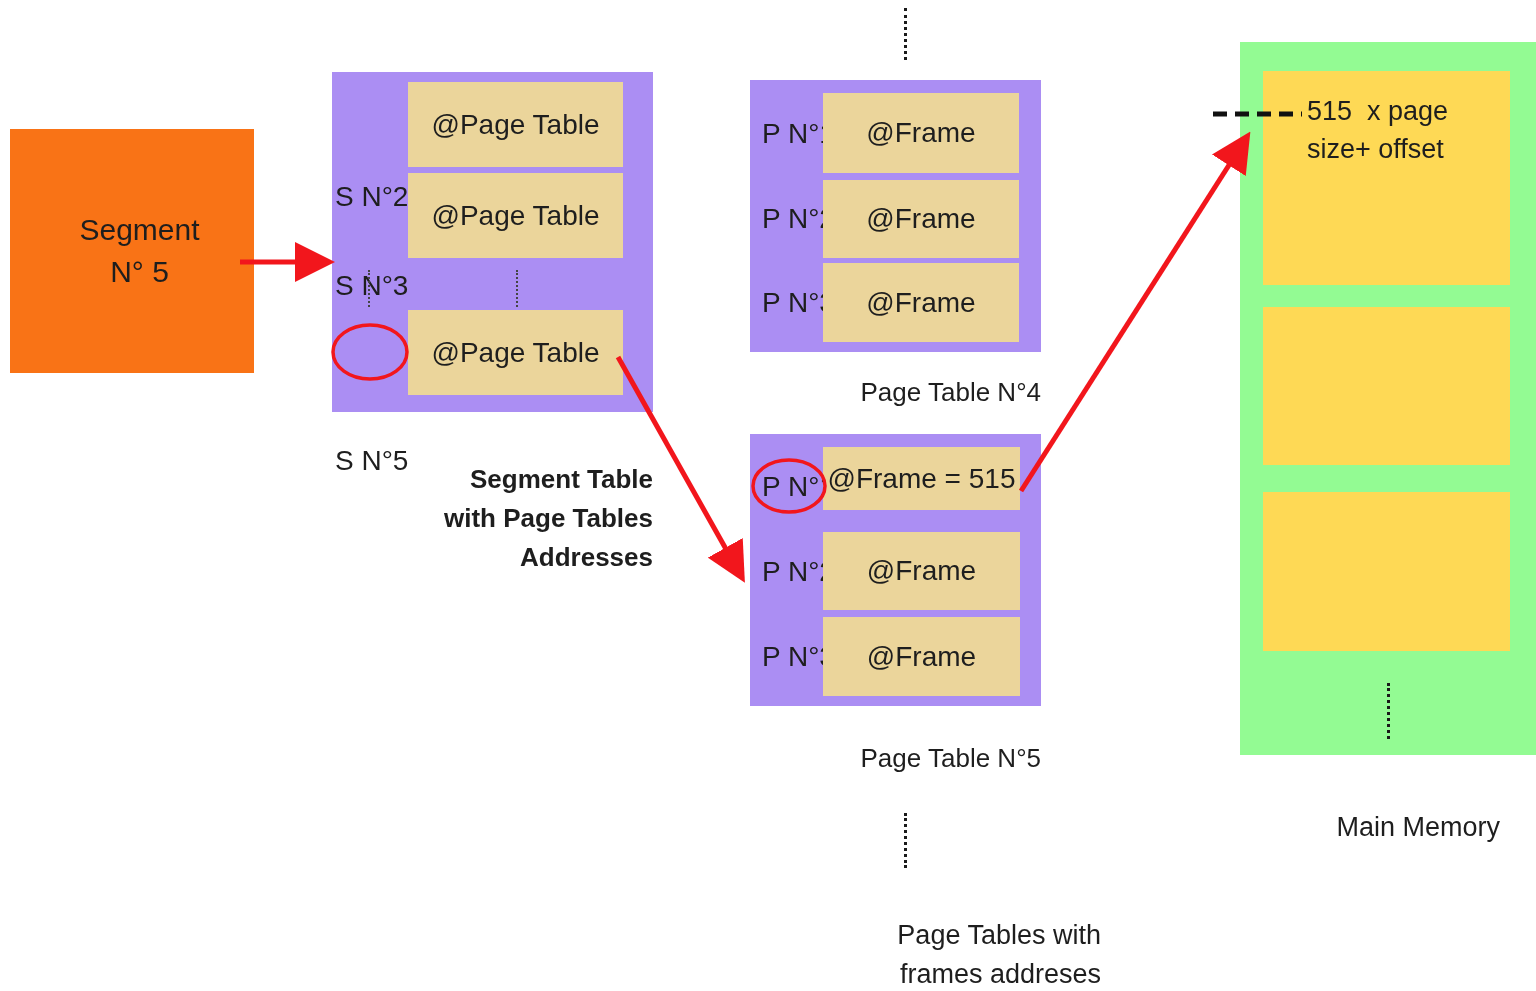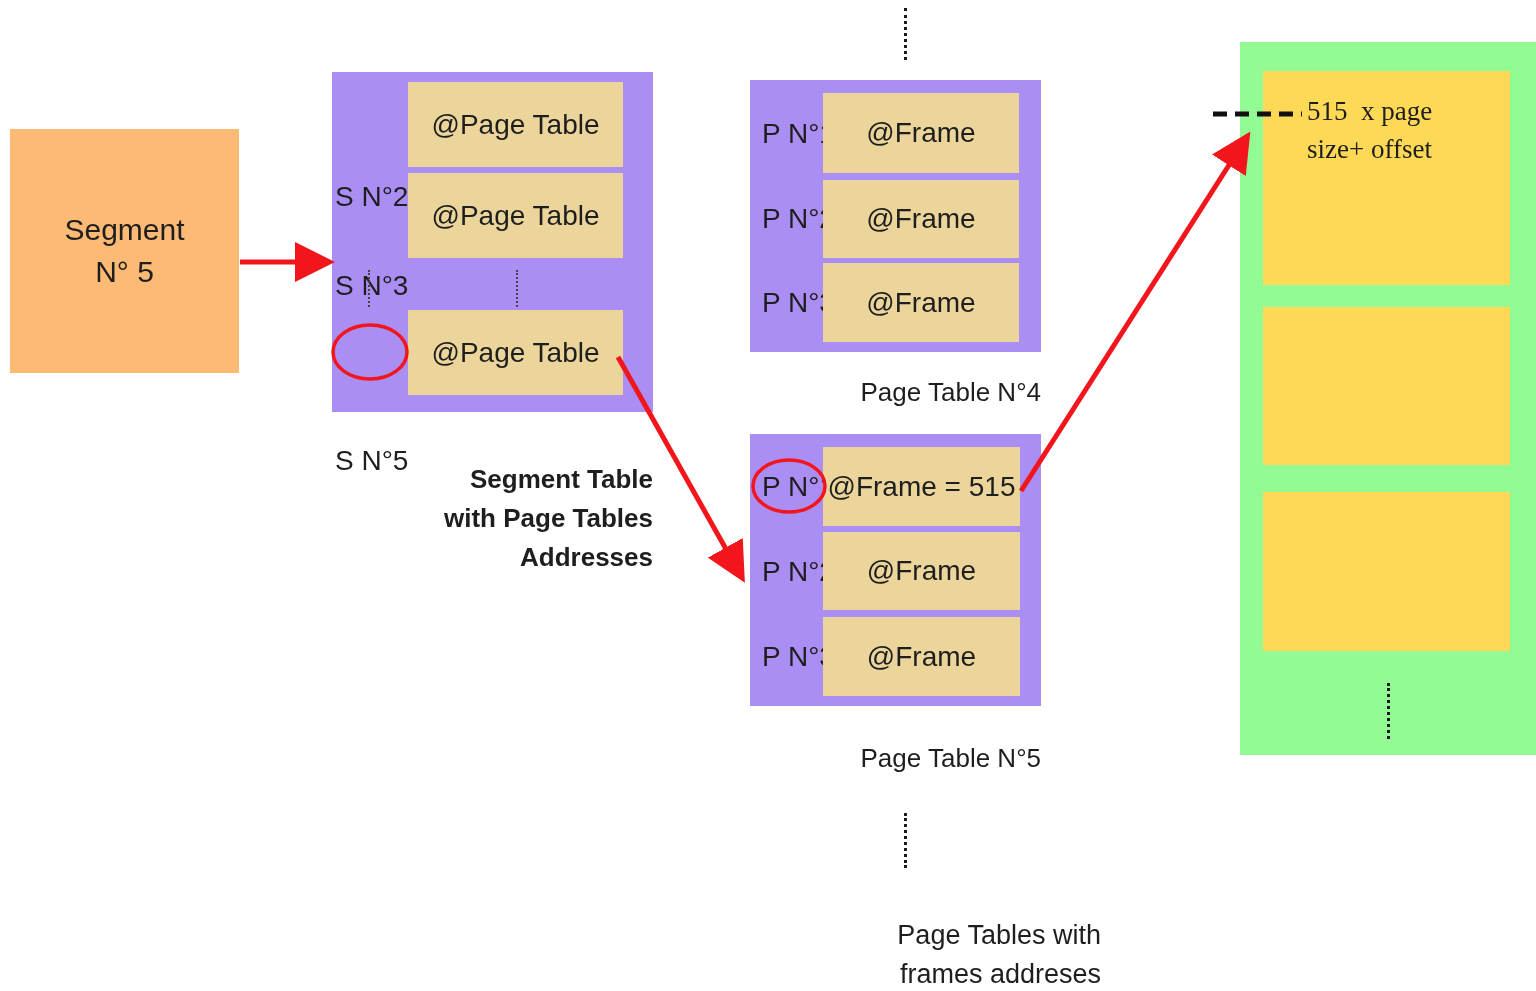--- a/index.html
+++ b/index.html
@@ -3,27 +3,27 @@
 <meta charset="utf-8">
 <style>
   html,body{margin:0;padding:0;background:#ffffff;}
   .canvas{
     position:relative;width:1536px;height:991px;overflow:hidden;
     font-family:"Liberation Sans","DejaVu Sans",sans-serif;
     color:#1e1e1e;background:#ffffff;
   }
   .abs{position:absolute;}
   .multiline{white-space:pre-line;}
-  .prewrap{white-space:pre-wrap;font-family:Liberation Serif, serif;}
+  .prewrap{white-space:pre-wrap;}
 
   
   .segment-box{
-    left:10px;top:129px;width:229px;height:244px;background:#fdba74;
+    left:10px;top:129px;width:229px;height:244px;background:#f97316;
     display:flex;align-items:center;justify-content:center;text-align:center;
-    font-size:30px;line-height:42px;
+    font-size:30px;line-height:42px;padding-left:15px;
   }
 
   
   .ptable{background:#ab8ef3;}
   .seg-table{left:332px;top:72px;width:321px;height:340px;}
   .pt4{left:750px;top:80px;width:291px;height:272px;}
   .pt5{left:750px;top:434px;width:291px;height:272px;}
 
   .row-key{
     position:absolute;font-size:28px;line-height:30px;white-space:nowrap;
@@ -86,21 +86,21 @@
     <div class="row-val" style="left:73px;top:13px;width:196px;height:80px;">@Frame</div>
     <span class="row-key" style="left:12px;top:124px;">P N°2</span>
     <div class="row-val" style="left:73px;top:100px;width:196px;height:78px;">@Frame</div>
     <span class="row-key" style="left:12px;top:208px;">P N°3</span>
     <div class="row-val" style="left:73px;top:183px;width:196px;height:79px;">@Frame</div>
   </div>
   <div class="caption" style="left:750px;top:373px;width:291px;">Page Table N°4</div>
 
   <div class="abs ptable pt5">
     <span class="row-key" style="left:12px;top:38px;">P N°1</span>
-    <div class="row-val" style="left:73px;top:13px;width:197px;height:79px;">@Frame = 515</div>
+    <div class="row-val" style="left:73px;top:13px;width:197px;height:63px;">@Frame = 515</div>
     <span class="row-key" style="left:12px;top:123px;">P N°2</span>
     <div class="row-val" style="left:73px;top:98px;width:197px;height:78px;">@Frame</div>
     <span class="row-key" style="left:12px;top:208px;">P N°3</span>
     <div class="row-val" style="left:73px;top:183px;width:197px;height:79px;">@Frame</div>
   </div>
   <div class="caption" style="left:750px;top:739px;width:291px;">Page Table N°5</div>
 
   <div class="vdots-big" style="left:904px;top:8px;height:52px;"></div>
   <div class="vdots-big" style="left:904px;top:813px;height:55px;"></div>
 
@@ -108,20 +108,21 @@
 frames addreses</div>
 
   <div class="abs main-memory">
     <div class="frame" style="top:29px;height:214px;"></div>
     <div class="frame" style="top:265px;height:158px;"></div>
     <div class="frame" style="top:450px;height:159px;"></div>
     <div class="vdots-big" style="left:147px;top:641px;height:56px;"></div>
   </div>
   <div class="abs mem-annotation prewrap">515  x page
 size+ offset</div>
+  <div class="caption" style="left:1240px;top:808px;width:260px;font-size:27px;">Main Memory</div>
 
   <svg class="overlay" width="1536" height="991" viewBox="0 0 1536 991" xmlns="http://www.w3.org/2000/svg">
     <defs>
       <marker id="arrowhead" markerWidth="8" markerHeight="8" refX="6" refY="4" orient="auto">
         <path d="M0,0 L8,4 L0,8 Z" fill="#f2161c"></path>
       </marker>
     </defs>
     <line x1="240" y1="262" x2="325" y2="262" stroke="#f2161c" stroke-width="5" marker-end="url(#arrowhead)"></line>
     <line x1="618" y1="357" x2="740" y2="574" stroke="#f2161c" stroke-width="5" marker-end="url(#arrowhead)"></line>
     <line x1="1021" y1="491" x2="1245" y2="140" stroke="#f2161c" stroke-width="5" marker-end="url(#arrowhead)"></line>

